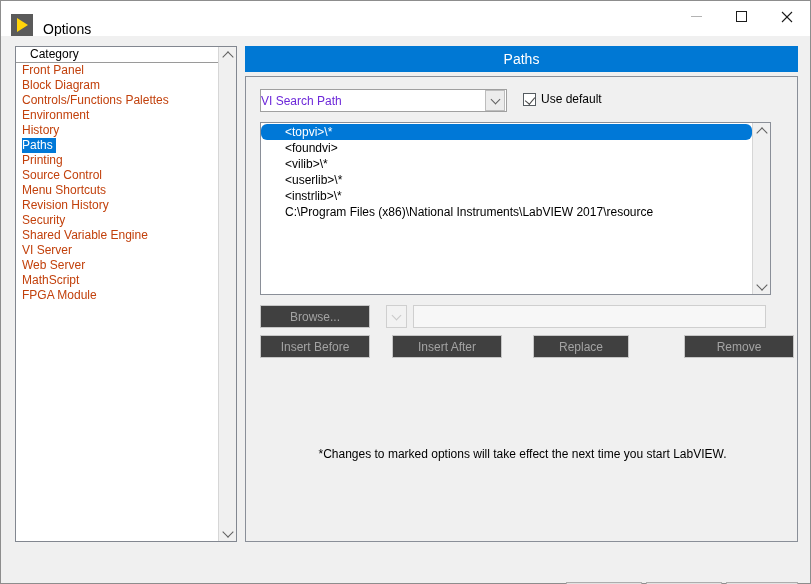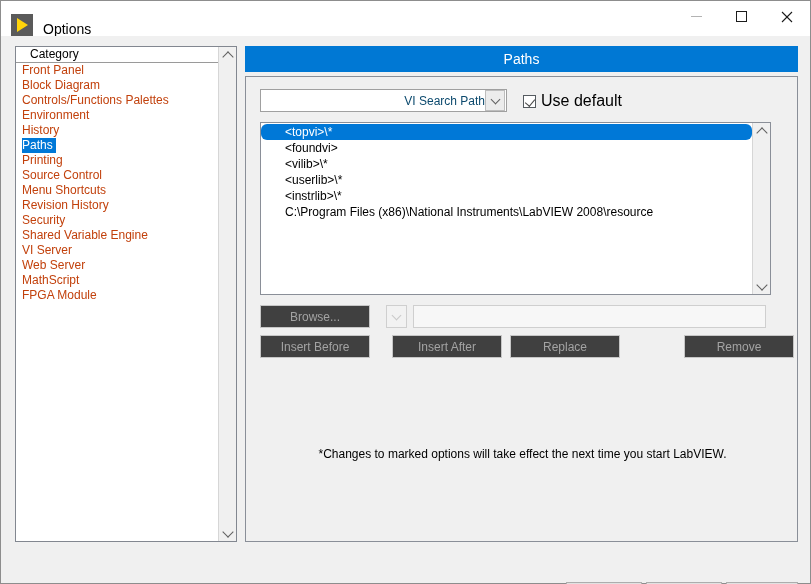--- a/index.html
+++ b/index.html
@@ -214,23 +214,23 @@
     width: 247px;
     height: 23px;
     box-sizing: border-box;
     border: 1px solid #a0a0a0;
     background: #ffffff;
     display: flex;
     align-items: center;
   }
   #path-type-value {
     flex: 1 1 auto;
-    text-align: right;
-    font-size: 12px;
-    color: #0c4a6e;
+    text-align: left;
+    font-size: 12px;
+    color: #6d28d9;
   }
   #path-type-arrow {
     width: 20px;
     height: 21px;
     margin-right: 1px;
     background: #ececec;
     border: 1px solid #bdbdbd;
     box-sizing: border-box;
     display: flex;
     align-items: center;
@@ -259,21 +259,21 @@
     left: 3px;
     top: 1px;
     width: 5px;
     height: 8px;
     border-right: 1.8px solid #4a4a4a;
     border-bottom: 1.8px solid #4a4a4a;
     transform: rotate(40deg);
   }
   #use-default-label {
     margin-left: 5px;
-    font-size: 16px;
+    font-size: 12px;
     color: #000;
   }
 
   
   #path-list-box {
     position: absolute;
     left: 14px;
     top: 45px;
     width: 511px;
     height: 173px;
@@ -311,21 +311,21 @@
     color: #a3a3a3;
     font-size: 12px;
     display: flex;
     align-items: center;
     justify-content: center;
     height: 23px;
   }
   #btn-browse   { left: 14px;  top: 228px; width: 110px; }
   #btn-insert-before { left: 14px;  top: 258px; width: 110px; }
   #btn-insert-after  { left: 146px; top: 258px; width: 110px; }
-  #btn-replace  { left: 264px; top: 258px; width: 110px; }
+  #btn-replace  { left: 287px; top: 258px; width: 96px; }
   #btn-remove   { left: 410px; top: 258px; width: 110px; margin-left: 28px; }
 
   #path-edit-arrow {
     position: absolute;
     left: 140px;
     top: 228px;
     width: 21px;
     height: 23px;
     box-sizing: border-box;
     border: 1px solid #cfcfcf;
@@ -467,21 +467,21 @@
           <div id="use-default-label">Use default</div>
         </div>
 
         <div id="path-list-box">
           <div id="path-list-inner">
             <div class="path-row selected">&lt;topvi&gt;\*</div>
             <div class="path-row">&lt;foundvi&gt;</div>
             <div class="path-row">&lt;vilib&gt;\*</div>
             <div class="path-row">&lt;userlib&gt;\*</div>
             <div class="path-row">&lt;instrlib&gt;\*</div>
-            <div class="path-row">C:\Program Files (x86)\National Instruments\LabVIEW 2008\resource</div>
+            <div class="path-row">C:\Program Files (x86)\National Instruments\LabVIEW 2017\resource</div>
           </div>
           <div class="vscroll">
             <div class="arrow up">
               <div class="chev up"></div>
             </div>
             <div class="arrow down">
               <div class="chev down"></div>
             </div>
           </div>
         </div>

